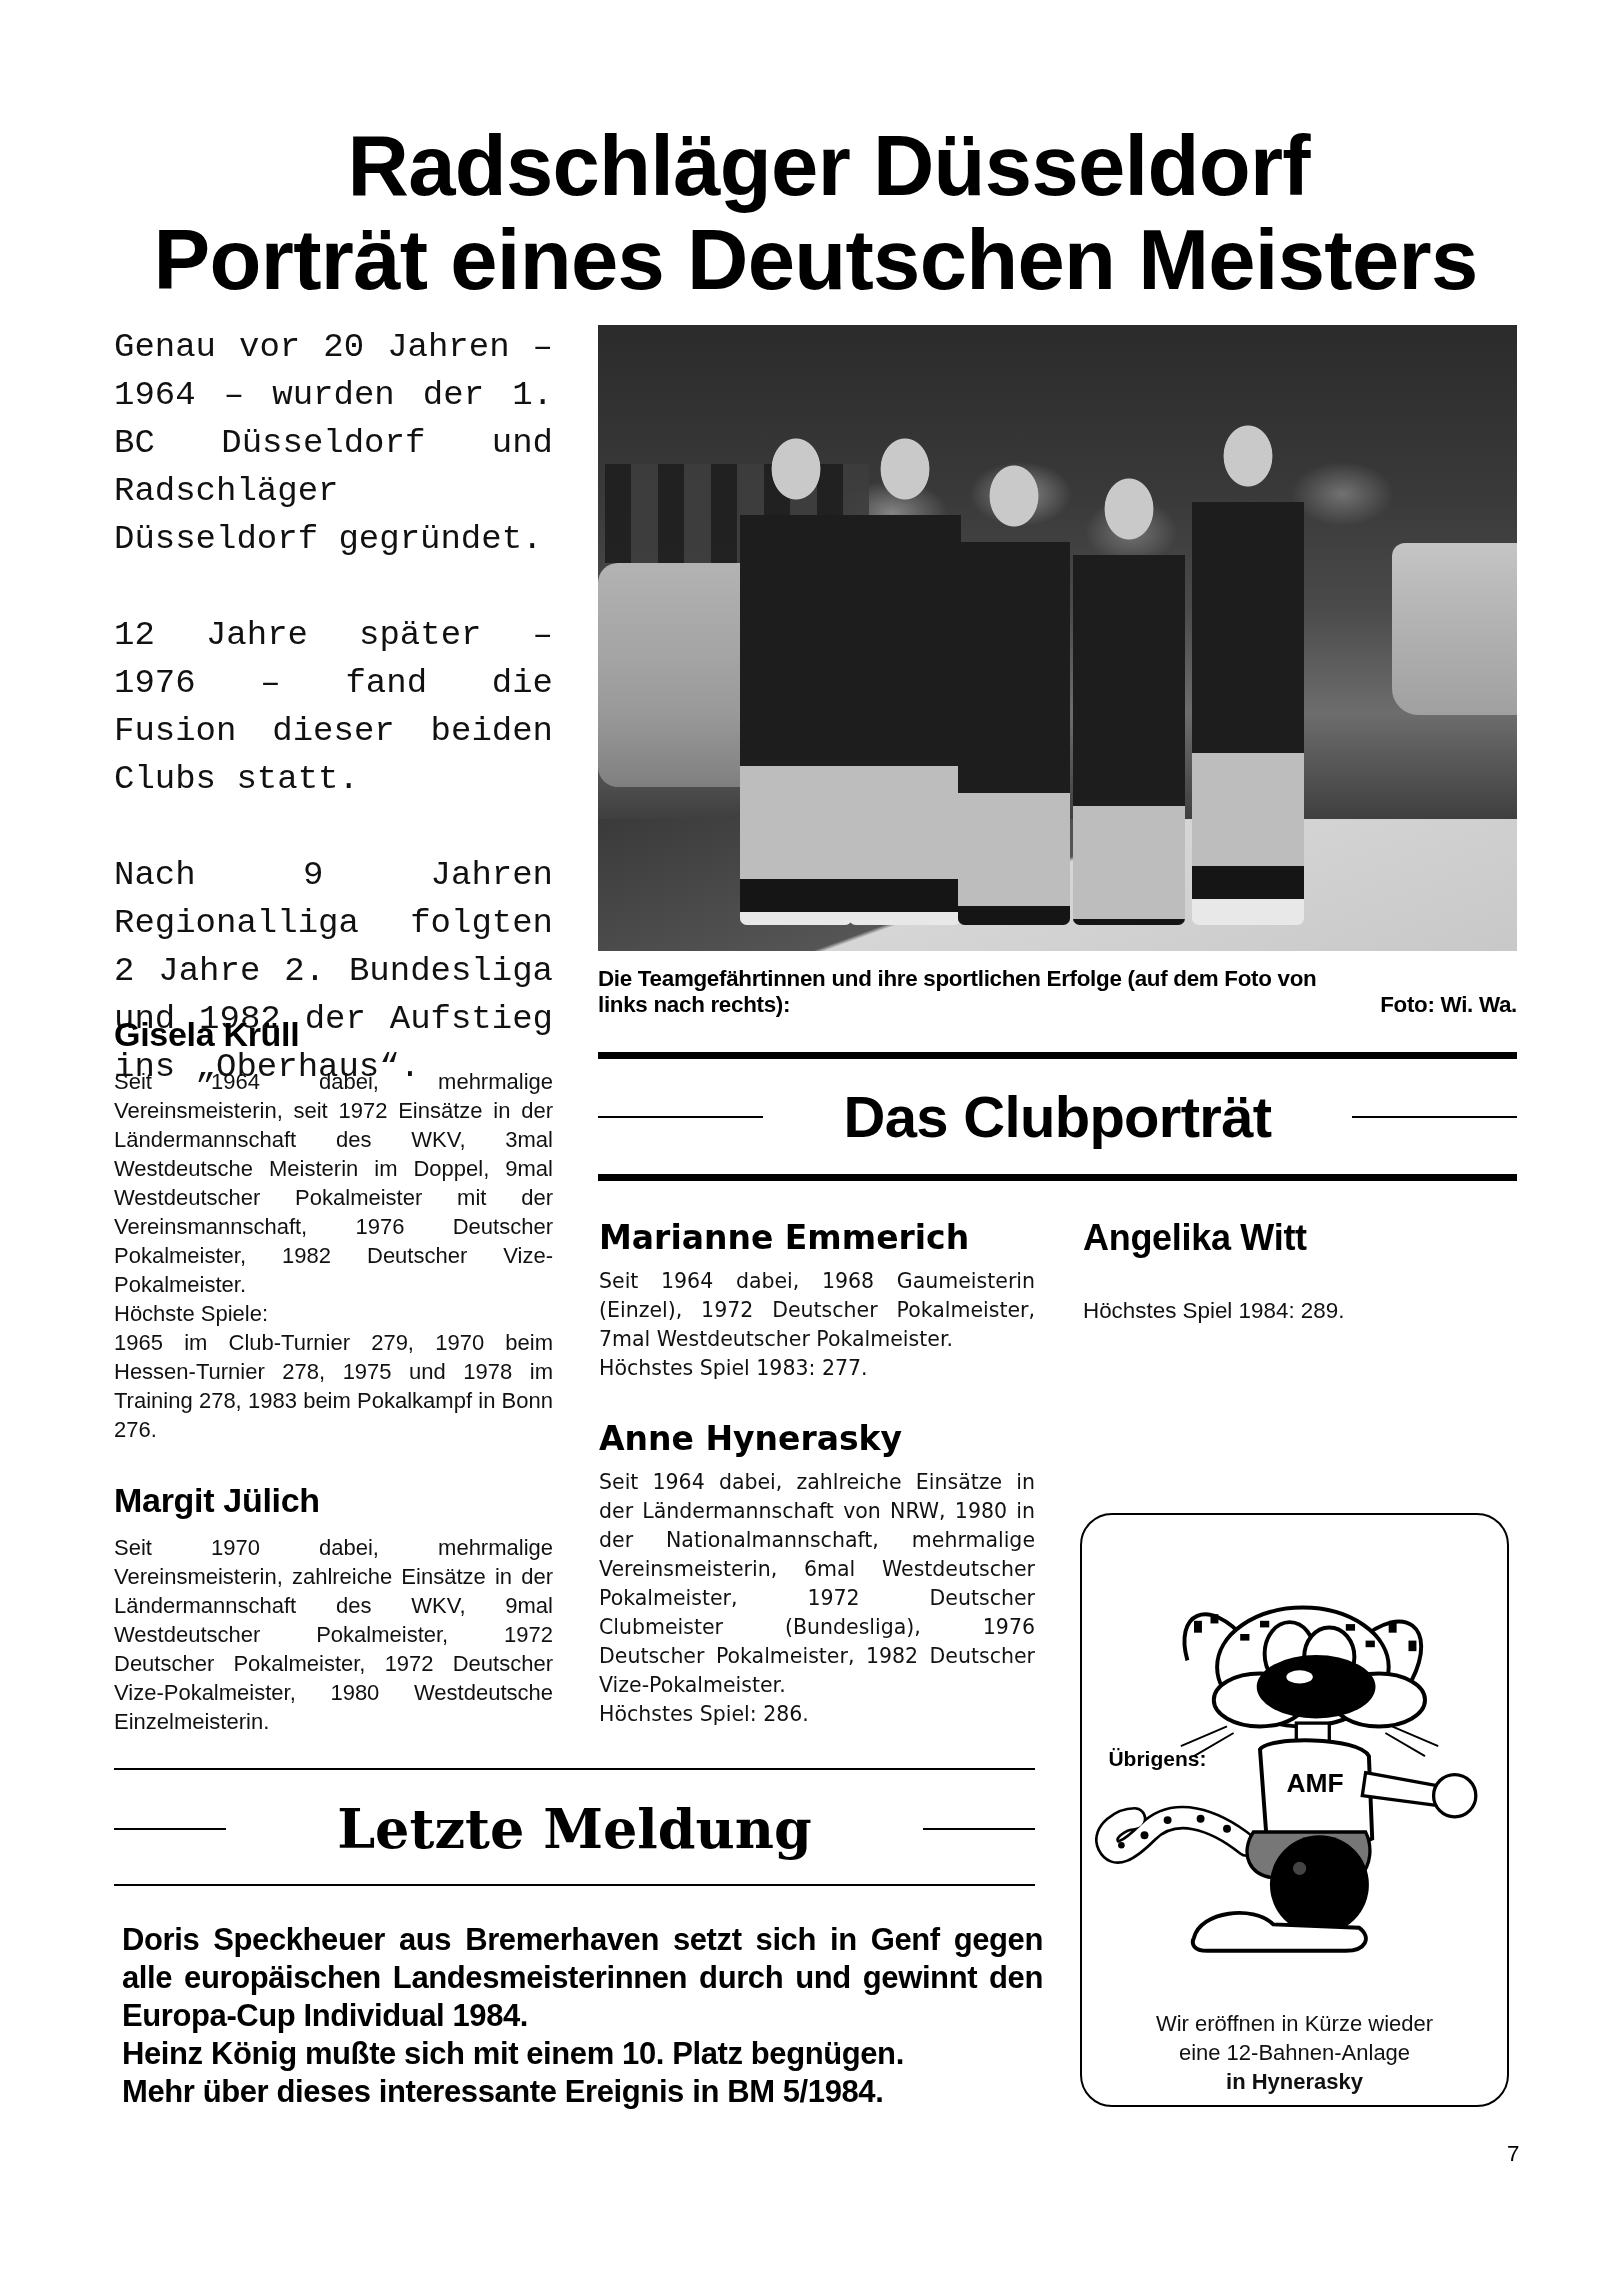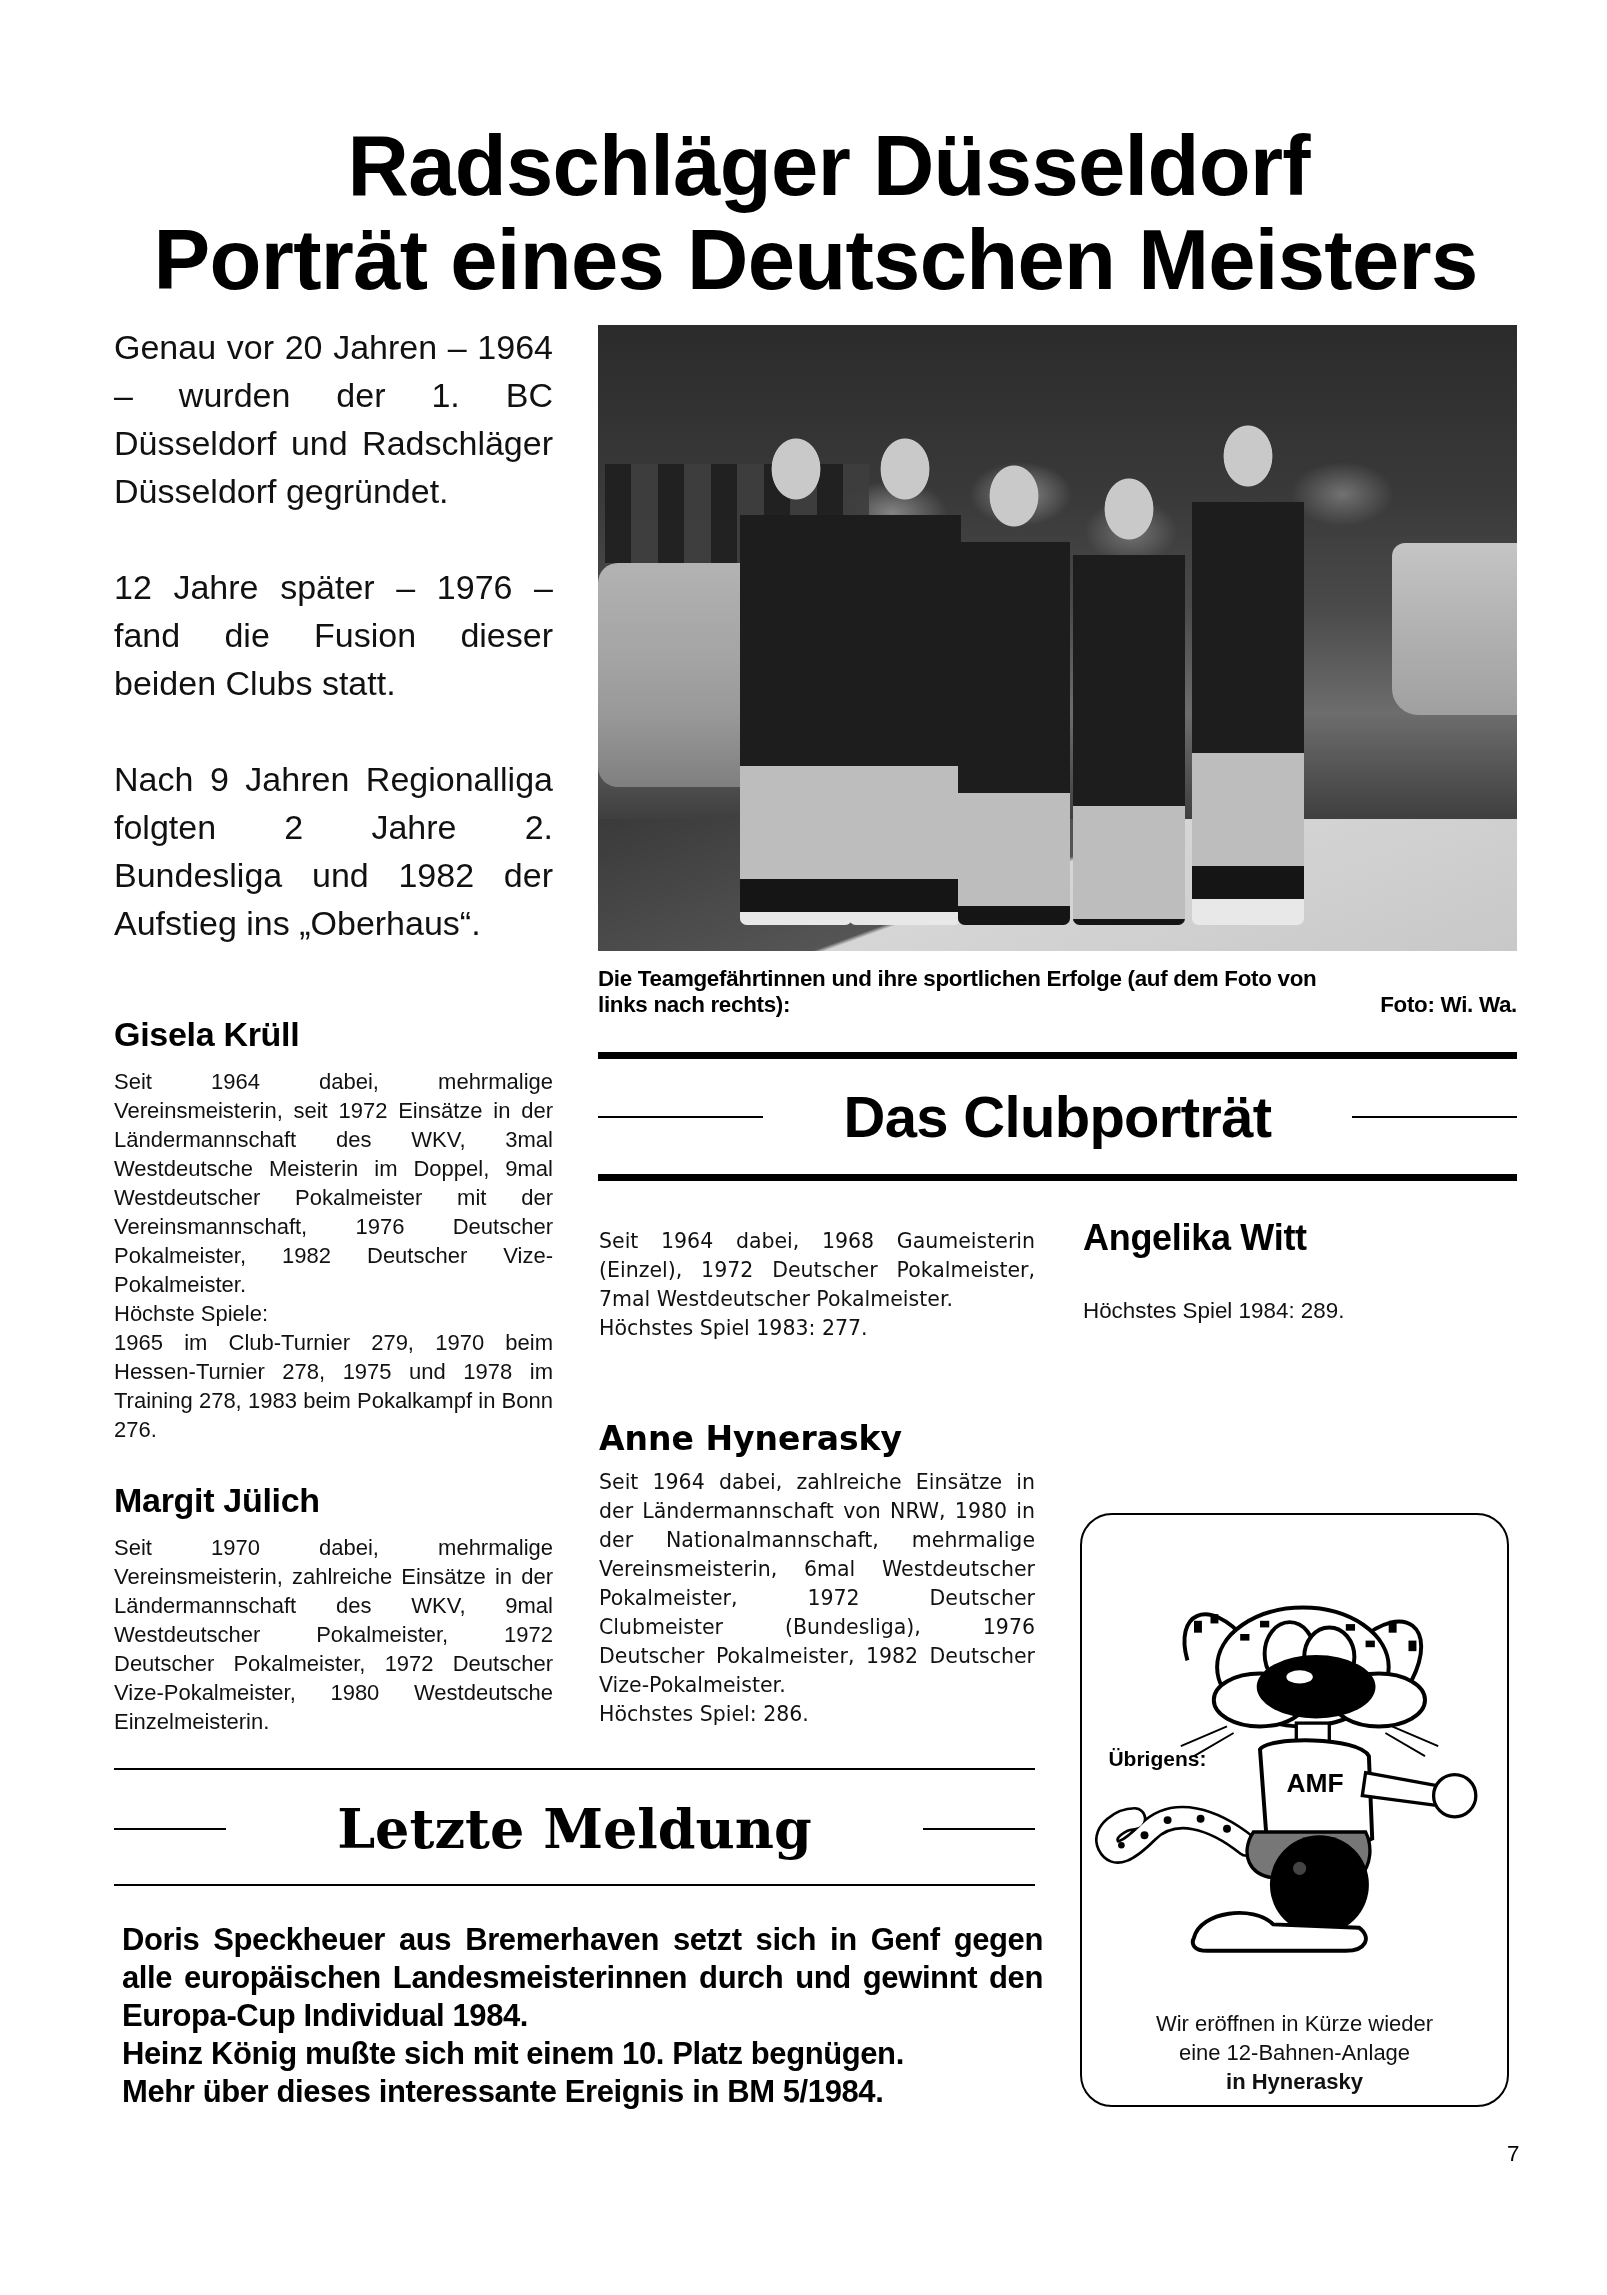--- a/index.html
+++ b/index.html
@@ -18,21 +18,21 @@
     letter-spacing: -0.7px;
     color: #000;
   }
   .headline .l1 { display: block; padding-left: 26.4px; }
   .headline .l2 { display: block; }
 
   
   .intro {
     left: 114px; top: 323px; width: 439px;
     font-size: 34px; line-height: 48px;
-    text-align: justify; color: #111;
+    text-align: justify; color: #111; font-family: Liberation Mono, monospace;
   }
   .intro p { margin-bottom: 48px; }
   .intro p:last-child { margin-bottom: 0; }
 
   
   .person-name {
     font-weight: 700; font-size: 34px; line-height: 42px; color: #000;
     letter-spacing: -0.3px;
   }
   .person-text {
@@ -213,20 +213,21 @@
     <span>1965 im Club-Turnier 279, 1970 beim Hessen-Turnier 278, 1975 und 1978 im Training 278, 1983 beim Pokalkampf in Bonn 276.</span>
   </p>
 </div>
 
 <div class="abs block-margit">
   <h3 class="person-name">Margit Jülich</h3>
   <p class="person-text">Seit 1970 dabei, mehrmalige Vereinsmeisterin, zahlreiche Einsätze in der Ländermannschaft des WKV, 9mal Westdeutscher Pokalmeister, 1972 Deutscher Pokalmeister, 1972 Deutscher Vize-Pokalmeister, 1980 Westdeutsche Einzelmeisterin.</p>
 </div>
 
 <div class="abs block-marianne">
+  <h3 class="col-name">Marianne Emmerich</h3>
   <p class="col-text">
     <span>Seit 1964 dabei, 1968 Gaumeisterin (Einzel), 1972 Deutscher Pokalmeister, 7mal Westdeutscher Pokalmeister.</span><br>
     <span>Höchstes Spiel 1983: 277.</span>
   </p>
 </div>
 
 <div class="abs block-anne">
   <h3 class="col-name">Anne Hynerasky</h3>
   <p class="col-text">
     <span>Seit 1964 dabei, zahlreiche Einsätze in der Ländermannschaft von NRW, 1980 in der Nationalmannschaft, mehrmalige Vereinsmeisterin, 6mal Westdeutscher Pokalmeister, 1972 Deutscher Clubmeister (Bundesliga), 1976 Deutscher Pokalmeister, 1982 Deutscher Vize-Pokalmeister.</span><br>

